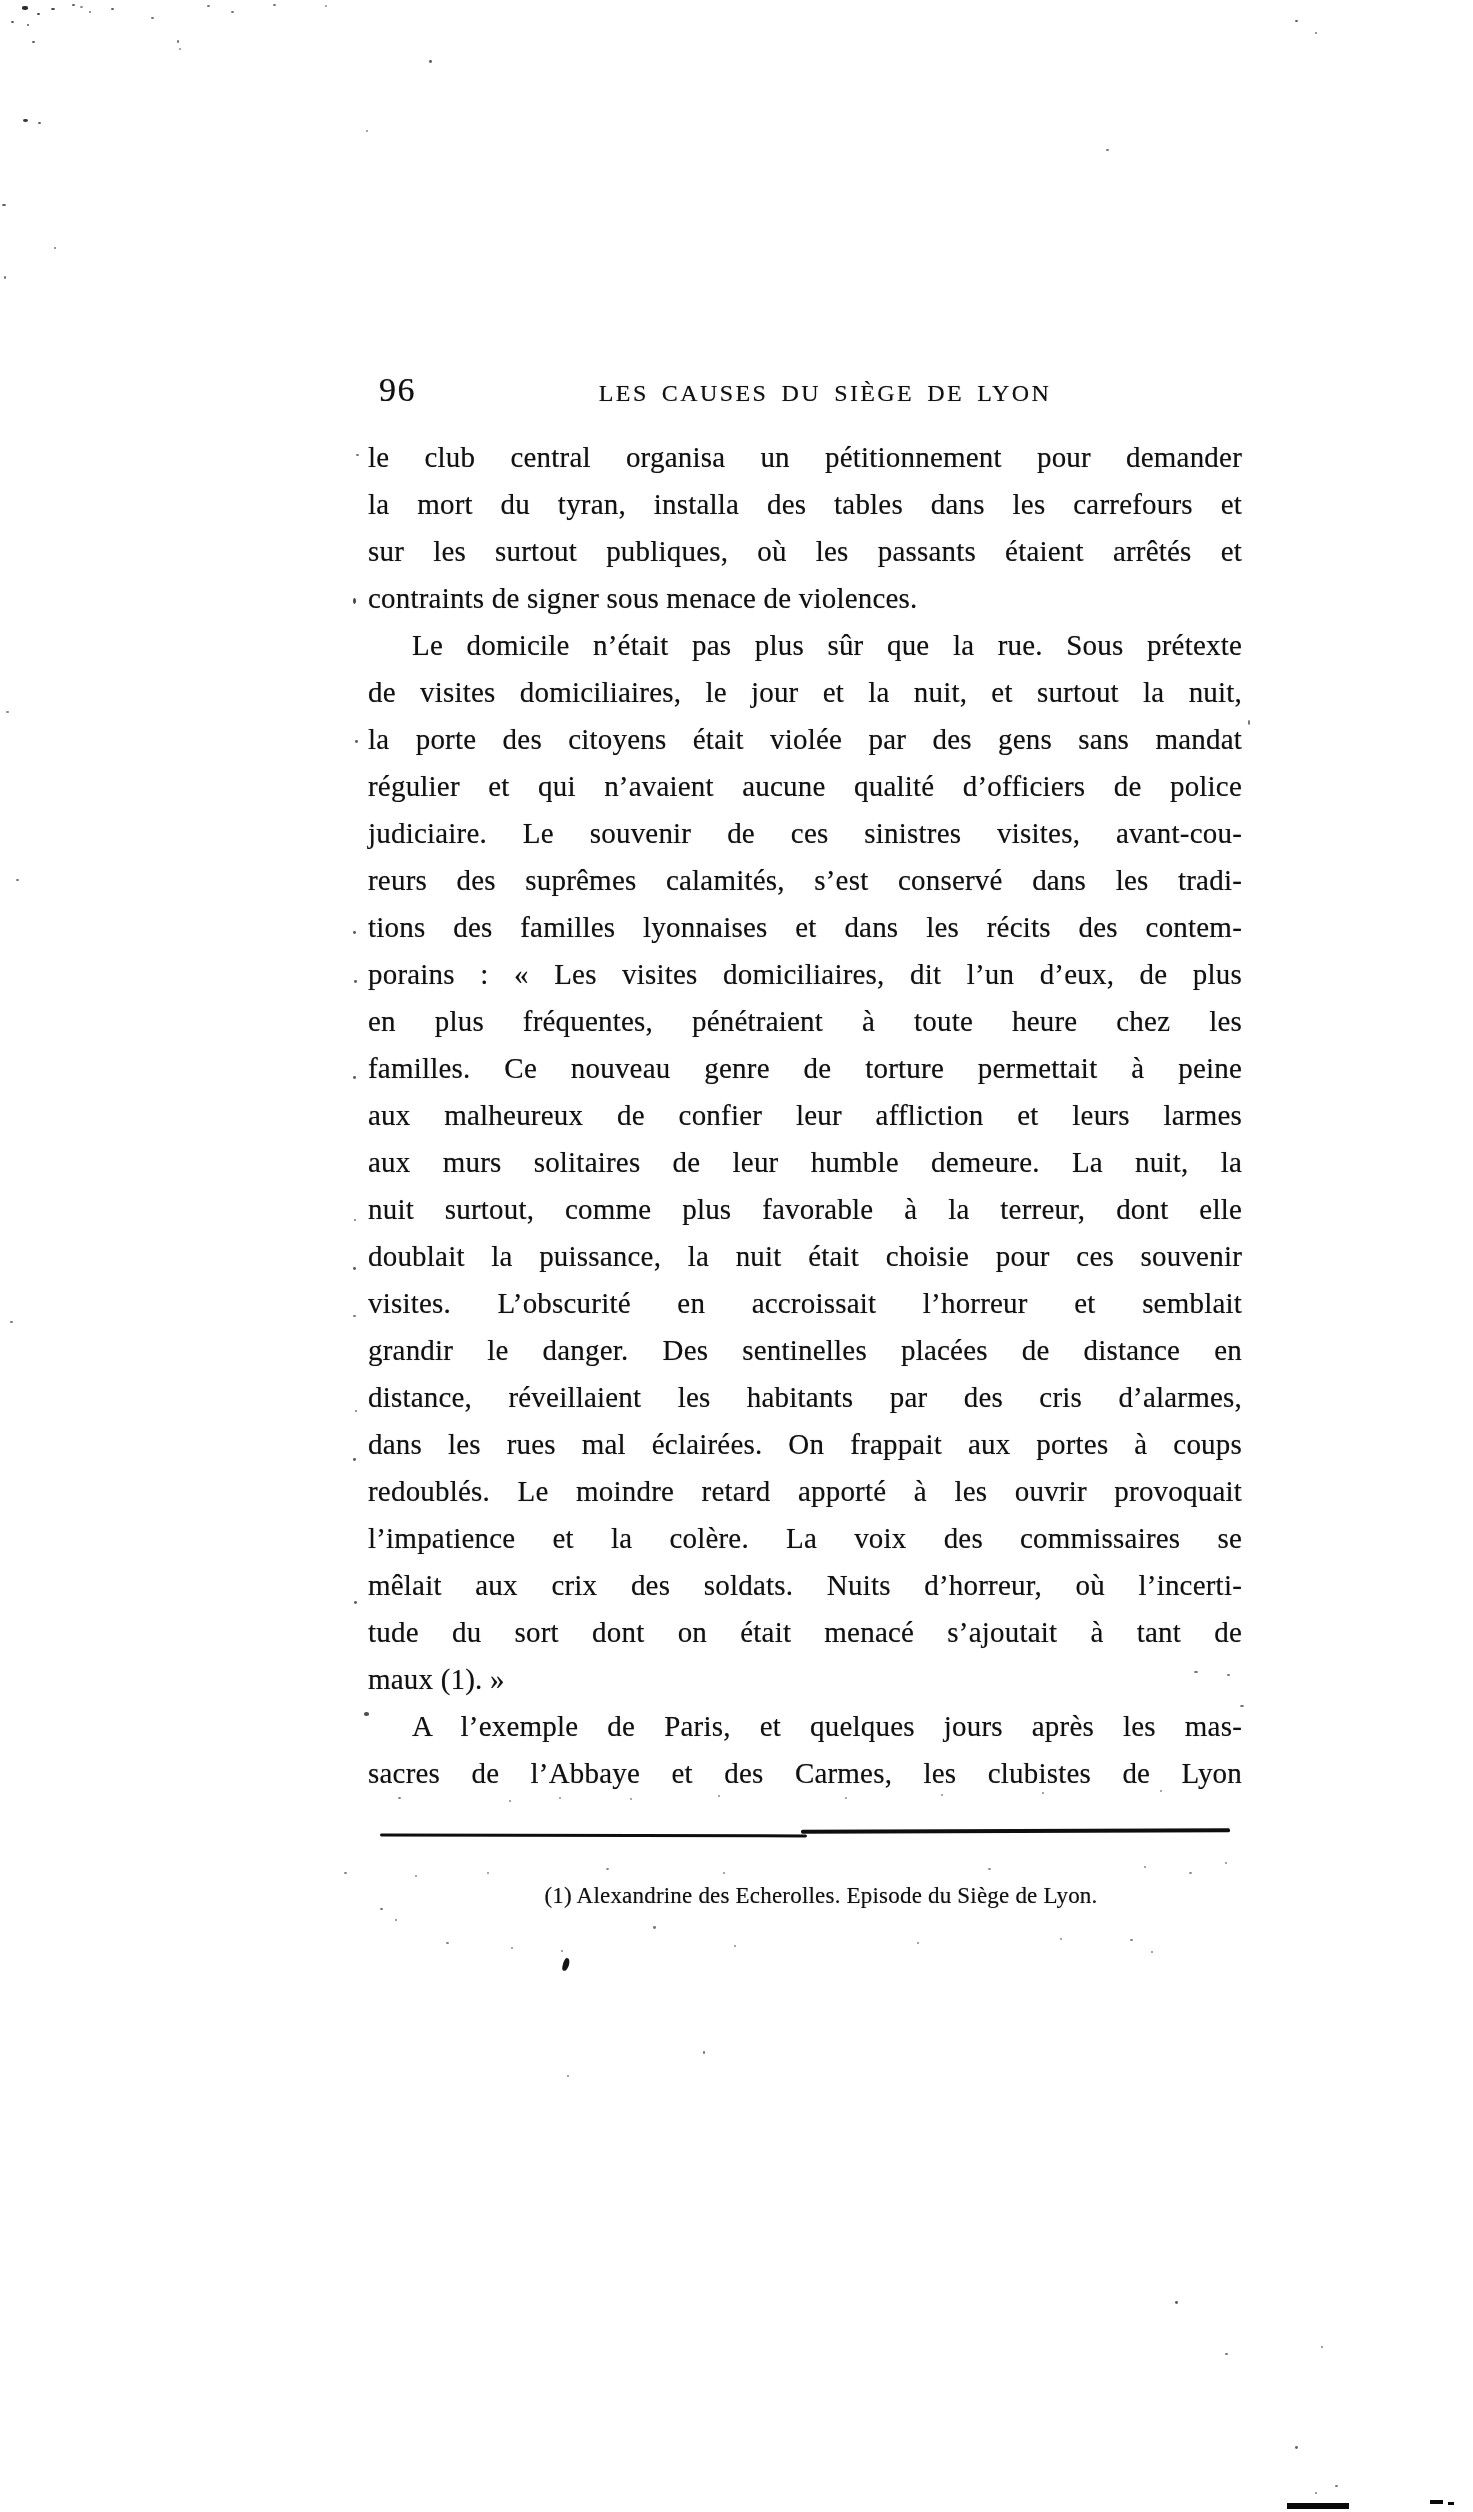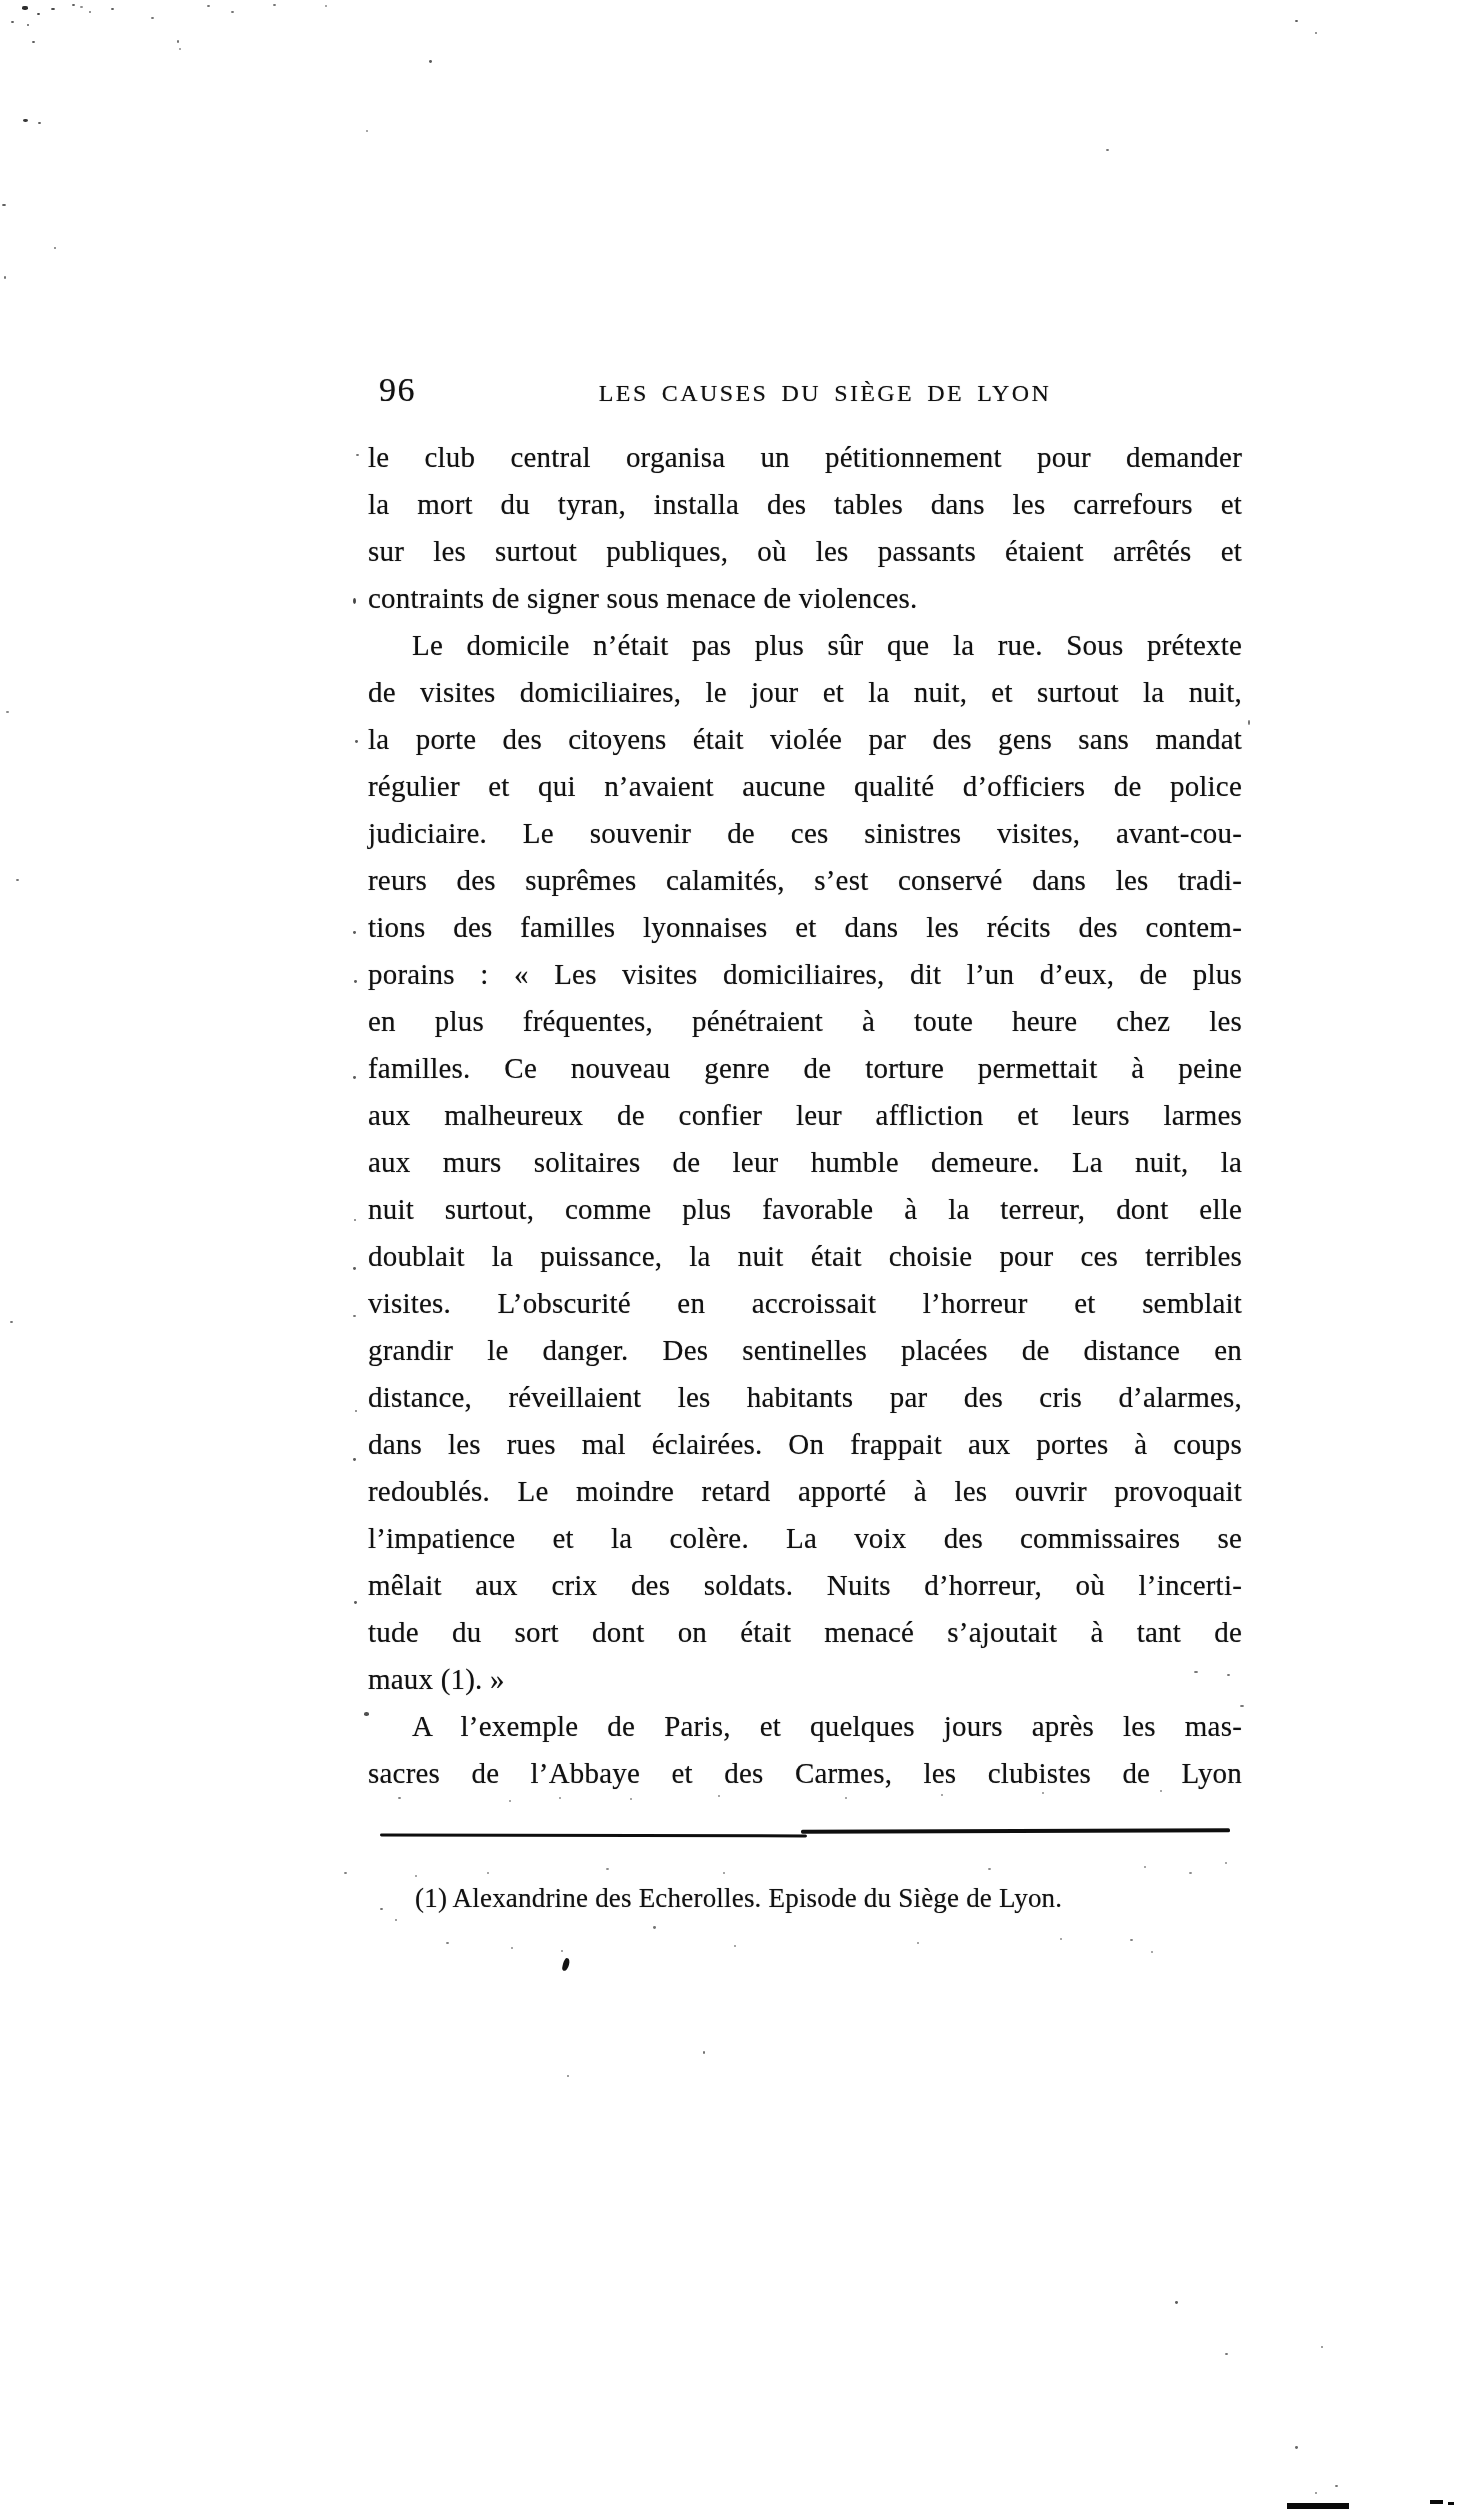--- a/index.html
+++ b/index.html
@@ -77,23 +77,24 @@
     top: 1829px;
     width: 429px;
     height: 4px;
     transform: rotate(-0.18deg);
   }
   .footnote {
     position: absolute;
     left: 415px;
     top: 1883px;
     width: 812px;
-    font-size: 27px;
+    font-size: 23px;
     letter-spacing: 0.2px;
     text-shadow: 0 0 0.8px rgba(10,10,10,0.5);
+    text-align: center;
   }
   .speck {
     position: absolute;
     background: #161616;
     border-radius: 45%;
   }
   .comma-mark {
     position: absolute;
     left: 563px;
     top: 1958px;
@@ -128,21 +129,21 @@
       <div class="line">régulier et qui n’avaient aucune qualité d’officiers de police</div>
       <div class="line">judiciaire. Le souvenir de ces sinistres visites, avant-cou-</div>
       <div class="line">reurs des suprêmes calamités, s’est conservé dans les tradi-</div>
       <div class="line">tions des familles lyonnaises et dans les récits des contem-</div>
       <div class="line">porains : « Les visites domiciliaires, dit l’un d’eux, de plus</div>
       <div class="line">en plus fréquentes, pénétraient à toute heure chez les</div>
       <div class="line">familles. Ce nouveau genre de torture permettait à peine</div>
       <div class="line">aux malheureux de confier leur affliction et leurs larmes</div>
       <div class="line">aux murs solitaires de leur humble demeure. La nuit, la</div>
       <div class="line">nuit surtout, comme plus favorable à la terreur, dont elle</div>
-      <div class="line">doublait la puissance, la nuit était choisie pour ces terribles</div>
+      <div class="line">doublait la puissance, la nuit était choisie pour ces souvenir</div>
       <div class="line">visites. L’obscurité en accroissait l’horreur et semblait</div>
       <div class="line">grandir le danger. Des sentinelles placées de distance en</div>
       <div class="line">distance, réveillaient les habitants par des cris d’alarmes,</div>
       <div class="line">dans les rues mal éclairées. On frappait aux portes à coups</div>
       <div class="line">redoublés. Le moindre retard apporté à les ouvrir provoquait</div>
       <div class="line">l’impatience et la colère. La voix des commissaires se</div>
       <div class="line">mêlait aux crix des soldats. Nuits d’horreur, où l’incerti-</div>
       <div class="line">tude du sort dont on était menacé s’ajoutait à tant de</div>
       <div class="line ragged">maux (1). »</div>
       <div class="line indent">A l’exemple de Paris, et quelques jours après les mas-</div>

